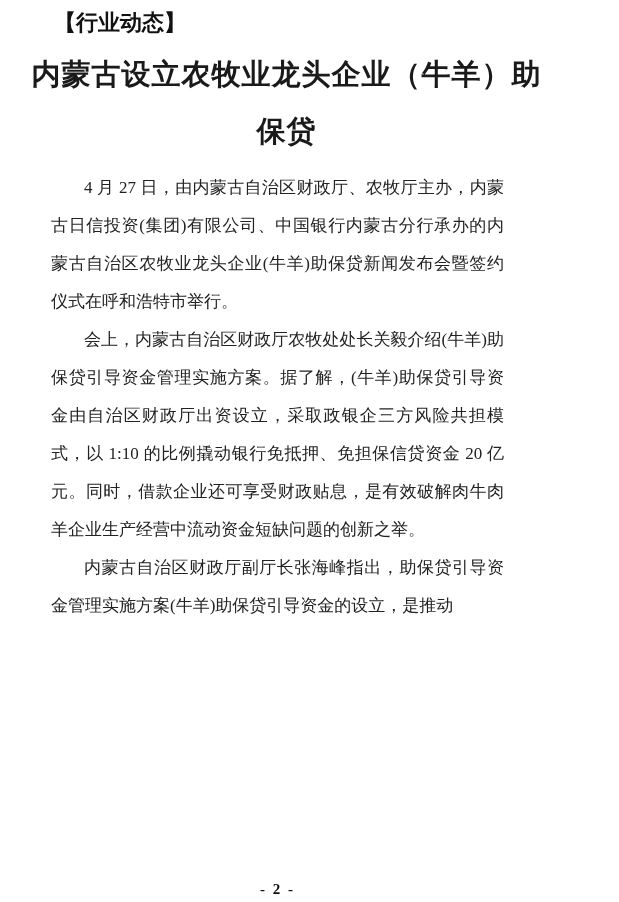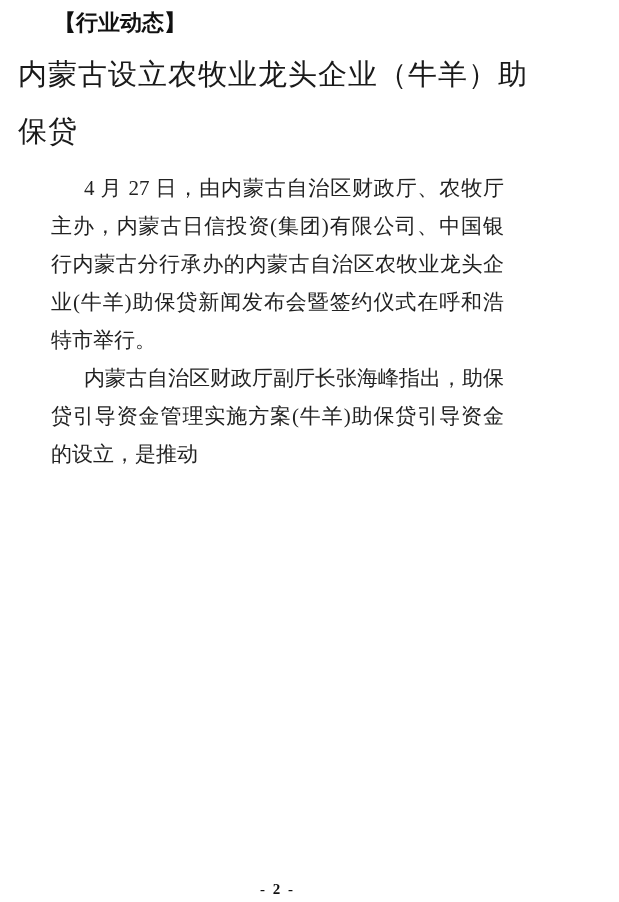--- a/index.html
+++ b/index.html
@@ -19,30 +19,31 @@
   .section-tag {
     margin: 10px 0 0 54px;
     font-family: "Liberation Sans", "DejaVu Sans", sans-serif;
     font-weight: bold;
     font-size: 22px;
     line-height: 26px;
     color: #111111;
   }
   .title-block {
     margin-top: 10px;
-    font-weight: normal;
+    text-align: center;
+    font-weight: bold;
     font-size: 29px;
     line-height: 57px;
     color: #1a1a1a;
     letter-spacing: 1px;
     padding-left: 18px;
   }
   .body-text {
     margin: 9px 51px 0 51px;
-    font-size: 21px;
+    font-size: 17px;
     line-height: 38px;
     text-align: justify;
     text-justify: inter-character;
     color: #222222;
   }
   .body-text p {
     margin: 0;
     padding: 0;
     text-indent: 33px;
   }
@@ -64,18 +65,19 @@
 <div class="page">
 
   <div class="section-tag">【行业动态】</div>
 
   <div class="title-block">
     <div>内蒙古设立农牧业龙头企业（牛羊）助保贷</div>
   </div>
 
   <div class="body-text">
     <p>4 月 27 日，由内蒙古自治区财政厅、农牧厅主办，内蒙古日信投资(集团)有限公司、中国银行内蒙古分行承办的内蒙古自治区农牧业龙头企业(牛羊)助保贷新闻发布会暨签约仪式在呼和浩特市举行。</p>
+    <p>会上，内蒙古自治区财政厅农牧处处长关毅介绍(牛羊)助保贷引导资金管理实施方案。据了解，(牛羊)助保贷引导资金由自治区财政厅出资设立，采取政银企三方风险共担模式，以 1:10 的比例撬动银行免抵押、免担保信贷资金 20 亿元。同时，借款企业还可享受财政贴息，是有效破解肉牛肉羊企业生产经营中流动资金短缺问题的创新之举。</p>
     <p>内蒙古自治区财政厅副厅长张海峰指出，助保贷引导资金管理实施方案(牛羊)助保贷引导资金的设立，是推动</p>
   </div>
 
   <div class="page-footer">- 2 -</div>
 
 </div>
 
 </body></html>

